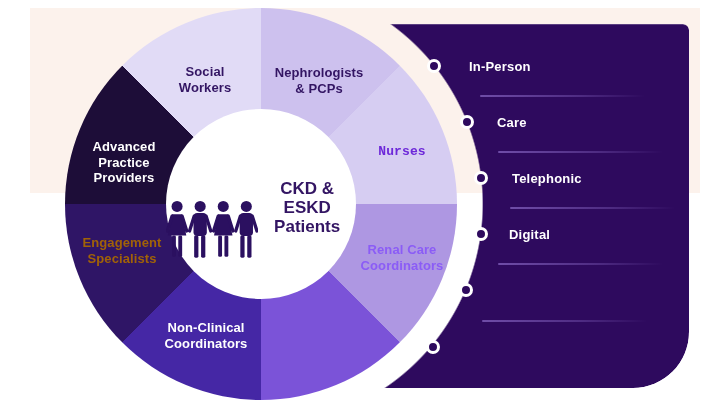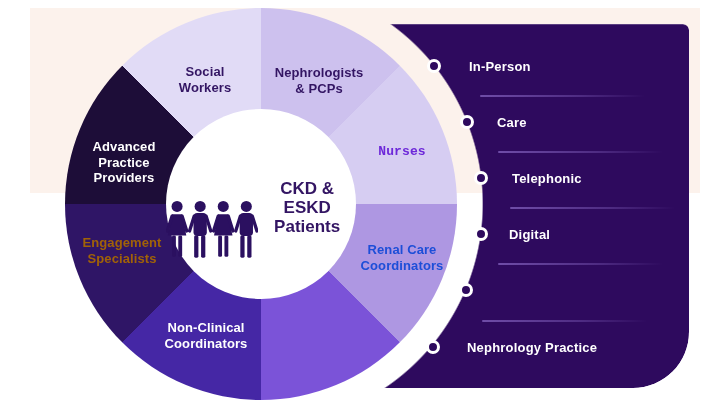--- a/index.html
+++ b/index.html
@@ -57,29 +57,28 @@
   <div class="panel">
     <div class="channel" style="left:89px;top:31px">In-Person</div>
     <div class="sep" style="left:100px;top:70px"></div>
     <div class="channel" style="left:117px;top:87px">Care</div>
     <div class="sep" style="left:118px;top:126px"></div>
     <div class="channel" style="left:132px;top:143px">Telephonic</div>
     <div class="sep" style="left:130px;top:182px"></div>
     <div class="channel" style="left:129px;top:199px">Digital</div>
     <div class="sep" style="left:118px;top:238px"></div>
     <div class="sep" style="left:102px;top:295px"></div>
-    <div class="channel" style="left:87px;top:312px">Nephrology Practice</div>
   </div>
 
   <div class="wheel" style="background: conic-gradient(rgb(205, 193, 238) 0deg, rgb(205, 193, 238) 45deg, rgb(214, 205, 242) 45deg, rgb(214, 205, 242) 90deg, rgb(174, 151, 226) 90deg, rgb(174, 151, 226) 135deg, rgb(123, 83, 216) 135deg, rgb(123, 83, 216) 180deg, rgb(69, 39, 165) 180deg, rgb(69, 39, 165) 225deg, rgb(47, 21, 102) 225deg, rgb(47, 21, 102) 270deg, rgb(29, 13, 56) 270deg, rgb(29, 13, 56) 315deg, rgb(225, 219, 246) 315deg, rgb(225, 219, 246) 360deg);"></div>
 
   <div class="seg-label" style="left: 319px; top: 80px; width: 120px; color: rgb(51, 21, 99);">Nephrologists
 &amp; PCPs</div>
   <div class="seg-label" style="left: 402px; top: 152px; width: 90px; color: #6d28d9; font-family: Liberation Mono, monospace;">Nurses</div>
-  <div class="seg-label" style="left: 402px; top: 257px; width: 110px; color: #1d4ed8;">Renal Care
+  <div class="seg-label" style="left: 402px; top: 257px; width: 110px; color: #8b5cf6;">Renal Care
 Coordinators</div>
   <div class="seg-label" style="left: 206px; top: 335px; width: 115px; color: rgb(255, 255, 255);">Non-Clinical
 Coordinators</div>
   <div class="seg-label" style="left: 122px; top: 250px; width: 110px; color: #a16207;">Engagement
 Specialists</div>
   <div class="seg-label" style="left: 124px; top: 162px; width: 95px; color: rgb(255, 255, 255);">Advanced
 Practice
 Providers</div>
   <div class="seg-label" style="left: 205px; top: 79px; width: 90px; color: rgb(51, 21, 99);">Social
 Workers</div>

